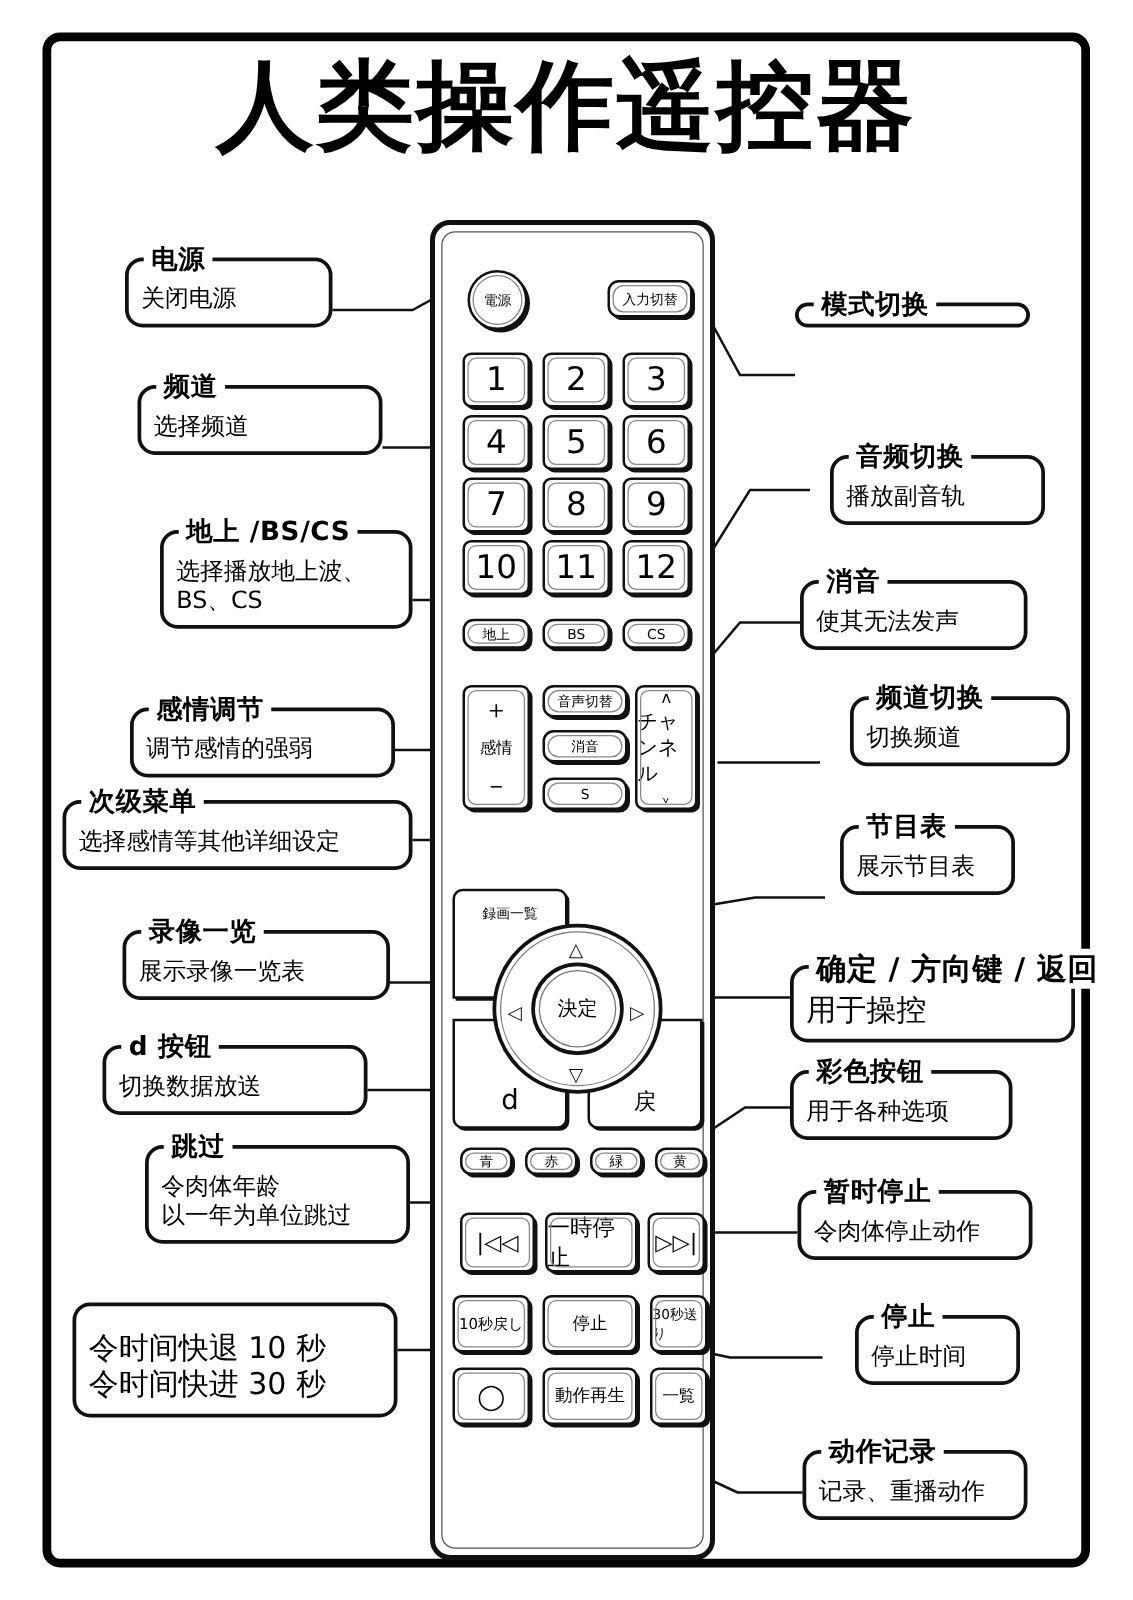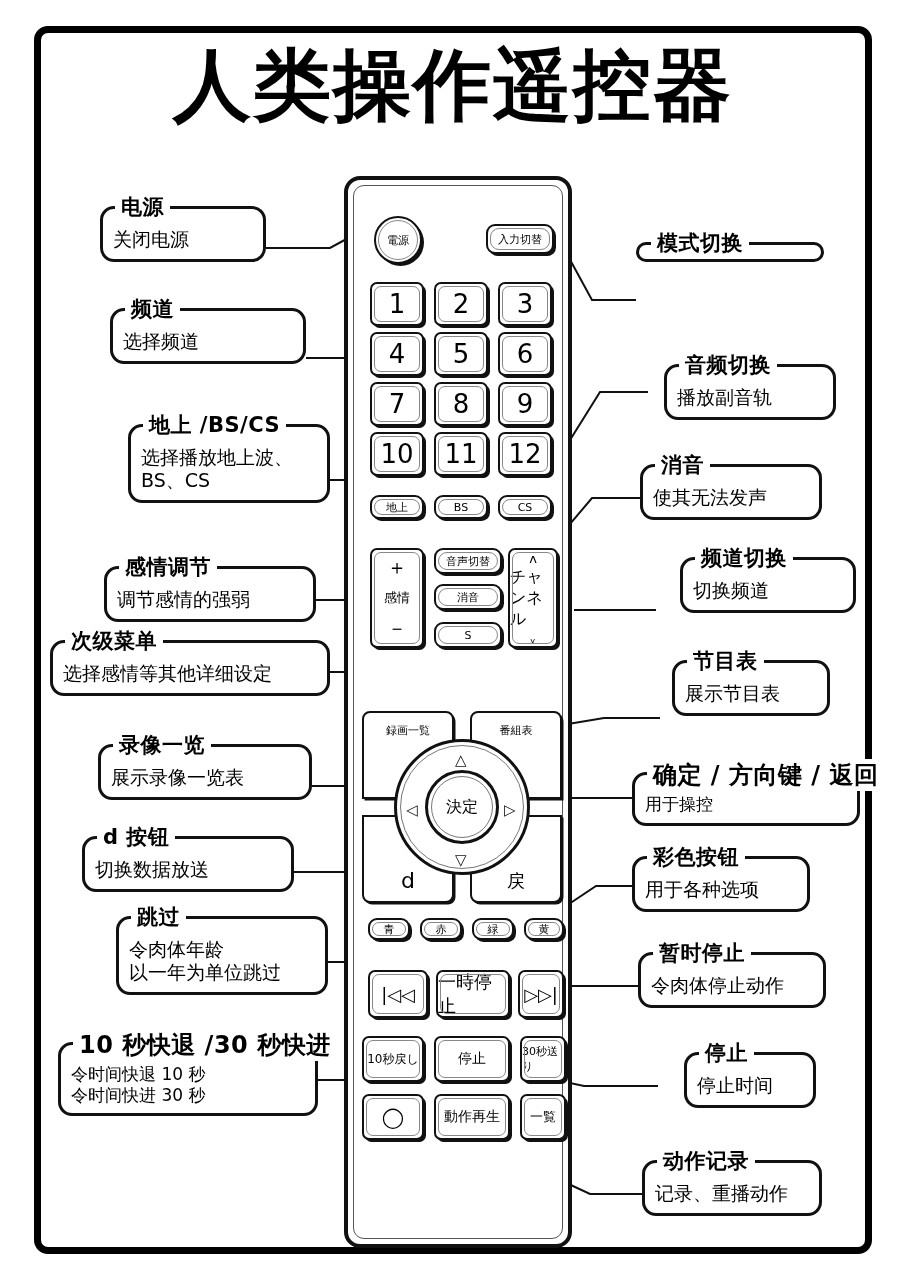--- a/index.html
+++ b/index.html
@@ -30,21 +30,21 @@
     position:absolute; top:-16px; left:12px; background:#fff;
     padding:0 6px; font-weight:bold; font-size:21px; white-space:nowrap;
     font-family:"DejaVu Sans","Liberation Sans",sans-serif;
     letter-spacing:0.5px;
   }
   .callout .bd {
     margin-top:13px; font-size:19px; line-height:1.22; white-space:pre-line;
     font-family:"DejaVu Sans","Liberation Sans",sans-serif;
   }
   .callout.big .hd { font-size:24px; }
-  .callout.big .bd { font-size:17px; }
+  .callout.big .bd { font-size:24px; }
 
   
   #remote {
     position:absolute; left:344px; top:176px; width:228px; height:1072px;
     border:4px solid #111; border-radius:16px; background:#fff;
   }
   #remote-inner {
     position:absolute; left:5px; top:5px; right:5px; bottom:5px;
     border:1.5px solid #555; border-radius:11px;
   }
@@ -196,21 +196,20 @@
 </div>
 <div class="callout" style="left:116px; top:916px; width:212px;">
   <div class="box">
       <div class="hd">跳过</div>
   <div class="bd">令肉体年龄
 以一年为单位跳过</div>
     </div>
 </div>
 <div class="callout big" style="left:58px; top:1042px; width:260px;">
   <div class="box">
-      <div class="hd">10 秒快退 /30 秒快进</div>
   <div class="bd">令时间快退 10 秒
 令时间快进 30 秒</div>
     </div>
 </div>
 
 <div class="callout" style="left:636px; top:242px; width:188px;">
   <div class="box">
       <div class="hd">模式切换</div>
     </div>
 </div>
@@ -225,21 +224,21 @@
       <div class="hd">消音</div>
   <div class="bd">使其无法发声</div>
     </div>
 </div>
 <div class="callout" style="left:656px; top:557px; width:176px;margin-left:24px;">
   <div class="box">
       <div class="hd">频道切换</div>
   <div class="bd">切换频道</div>
     </div>
 </div>
-<div class="callout" style="left:672px; top:660px; width:158px;">
+<div class="callout" style="left:672px; top:660px; width:140px;">
   <div class="box">
       <div class="hd">节目表</div>
   <div class="bd">展示节目表</div>
     </div>
 </div>
 <div class="callout big" style="left:632px; top:772px; width:228px;">
   <div class="box">
       <div class="hd">确定 / 方向键 / 返回</div>
   <div class="bd">用于操控</div>
     </div>
@@ -366,23 +365,20 @@
   <div class="btn soft" style="left:160px; top:368px; width:50px; height:100px; flex-direction:column; justify-content:space-around;">
     <span class="inner-ring"></span>
     <span style="font-size:13px">ᴧ</span>
     <span style="font-size:16px">チャンネル</span>
     <span style="font-size:13px">ᵥ</span>
   </div>
 
   <div id="dpad">
     <div class="dquad" id="q-tl">
         <span>録画一覧</span>
-      </div>
-    <div class="dquad" id="q-tr">
-        <span>番組表</span>
       </div>
     <div class="dquad" id="q-bl">
         <span style="font-size:22px">d</span>
       </div>
     <div class="dquad" id="q-br">
         <span style="font-size:18px">戻</span>
       </div>
     <div id="dring"></div>
     <span class="arr" style="left:93px; top:40px;">△</span>
     <span class="arr" style="left:93px; top:140px;">▽</span>

